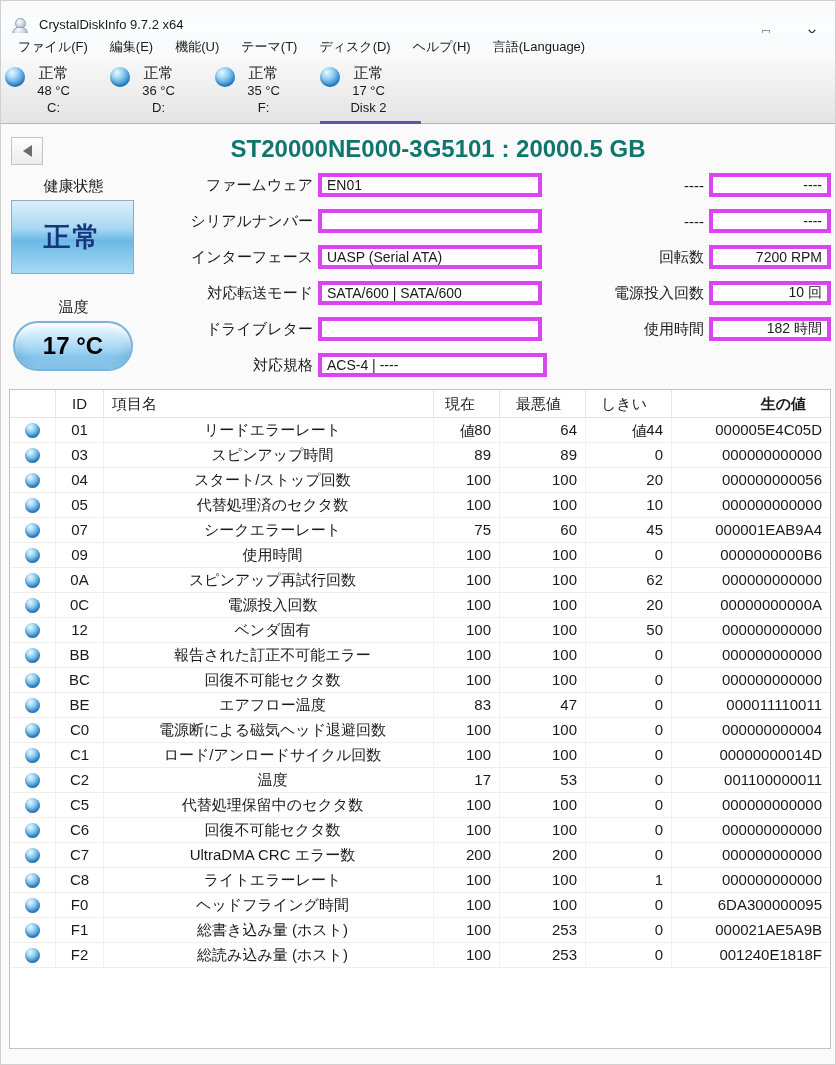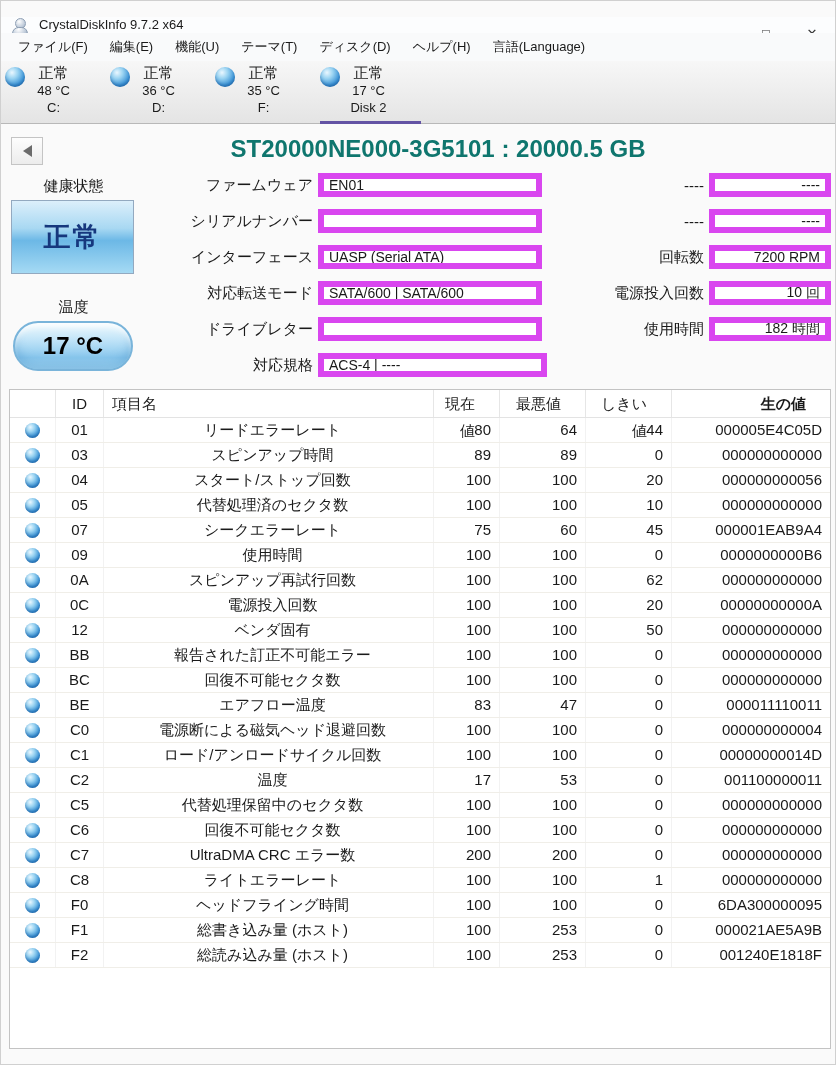--- a/index.html
+++ b/index.html
@@ -46,21 +46,21 @@
     background:linear-gradient(180deg,#f0fafe 0%,#c3e5f8 35%,#8ac8ee 75%,#aadcf6 100%);
     box-shadow:inset 0 6px 6px -3px rgba(255,255,255,.95), inset 0 -7px 10px rgba(70,140,195,.35);
     display:flex;align-items:center;justify-content:center;font-size:24px;font-weight:bold;color:#000;}
   .fieldcol{position:absolute;display:flex;flex-direction:column;gap:12px;}
   #fields-left{left:0;top:172px;width:546px;}
   #fields-right{left:556px;top:172px;width:274px;}
   .frow{display:flex;align-items:center;height:24px;}
   .flabel{font-size:15px;text-align:right;padding-right:5px;white-space:nowrap;}
   #fields-left .flabel{width:317px;box-sizing:border-box;flex:none;}
   #fields-right .flabel{flex:1;}
-  .fbox{height:24px;box-sizing:border-box;border:6px solid #d946ef;background:#fff;font-size:14px;display:flex;align-items:center;padding:0 5px;white-space:nowrap;overflow:hidden;}
+  .fbox{height:24px;box-sizing:border-box;border:4px solid #d946ef;background:#fff;font-size:14px;display:flex;align-items:center;padding:0 5px;white-space:nowrap;overflow:hidden;}
   #fields-left .fbox{width:224px;}
   #fields-left .frow.wide .fbox{width:508px;}
   #fields-right .fbox{width:122px;justify-content:flex-end;}
   
   .smart{position:absolute;left:8px;top:388px;width:822px;height:660px;box-sizing:border-box;background:#fff;border:1px solid #c3c3c3;font-size:15px;}
   .thead,.trow{display:grid;grid-template-columns:46px 48px 330px 66px 86px 86px 1fr;align-items:center;}
   .thead{height:27px;border-bottom:1px solid #e3e3e3;}
   .thead>div{height:27px;line-height:27px;border-right:1px solid #e6e6e6;box-sizing:border-box;}
   .thead>div:last-child{border-right:none;font-weight:bold;}
   .trow{height:24px;border-bottom:1px solid #f0eee8;}

